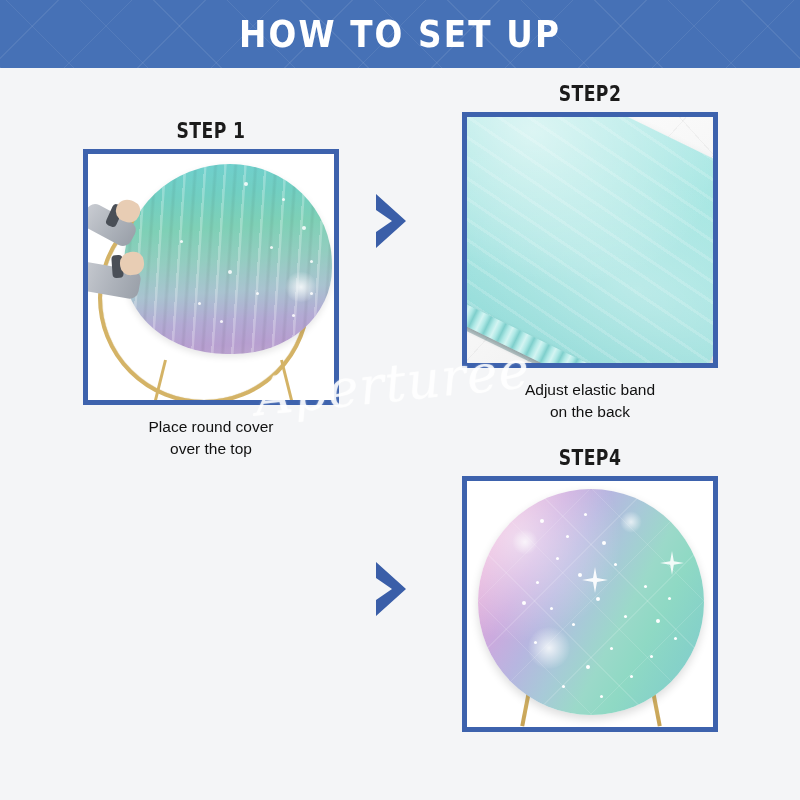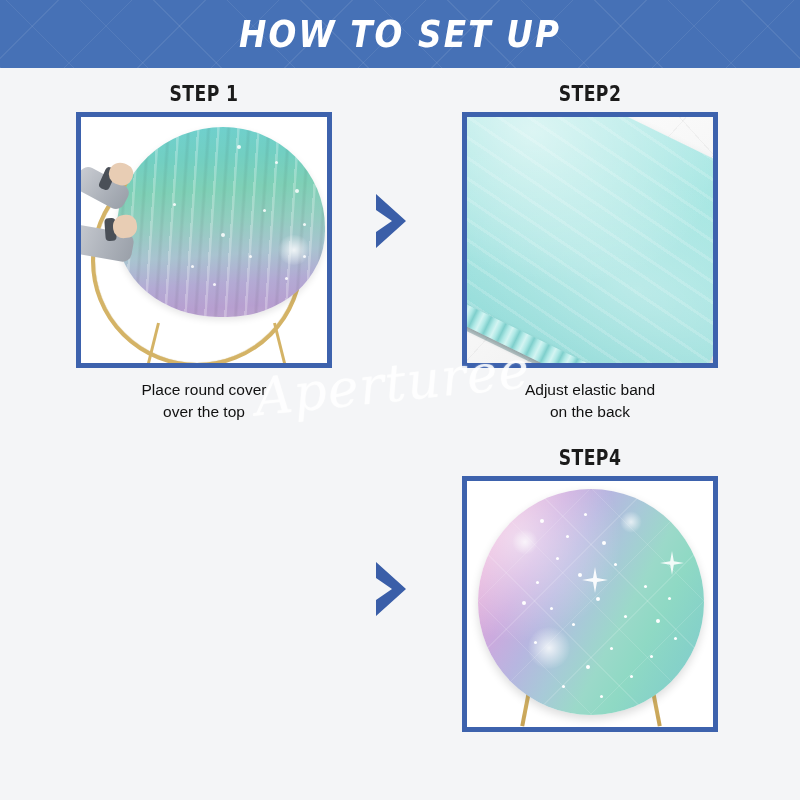--- a/index.html
+++ b/index.html
@@ -21,21 +21,20 @@
   }
 
   
   .header {
     position: absolute;
     left: 0; top: 0;
     width: 800px;
     height: 68px;
     background: #4671b6;
     overflow: hidden;
-    font-style: italic;
   }
   .header-pattern {
     position: absolute;
     left: 0; top: 0;
     width: 800px; height: 68px;
     background-image:
       repeating-linear-gradient(45deg,
         rgba(255,255,255,0.075) 0px, rgba(255,255,255,0.075) 1px,
         rgba(255,255,255,0) 1px, rgba(255,255,255,0) 52px),
       repeating-linear-gradient(-45deg,
@@ -77,21 +76,21 @@
     pointer-events: none;
     user-select: none;
     z-index: 3;
   }
 
   
   .step {
     position: absolute;
     width: 256px;
   }
-  .step-col-left  { left: 76px; }
+  .step-col-left  { left: 83px; margin-top: 37px; }
   .step-col-right { left: 462px; }
   .step-row-top    { top: 82px; }
   .step-row-bottom { top: 446px; }
 
   .step-label {
     width: 256px;
     text-align: center;
     color: #1b1b1b;
     font-family: "DejaVu Sans", sans-serif;
     font-size: 21px;

